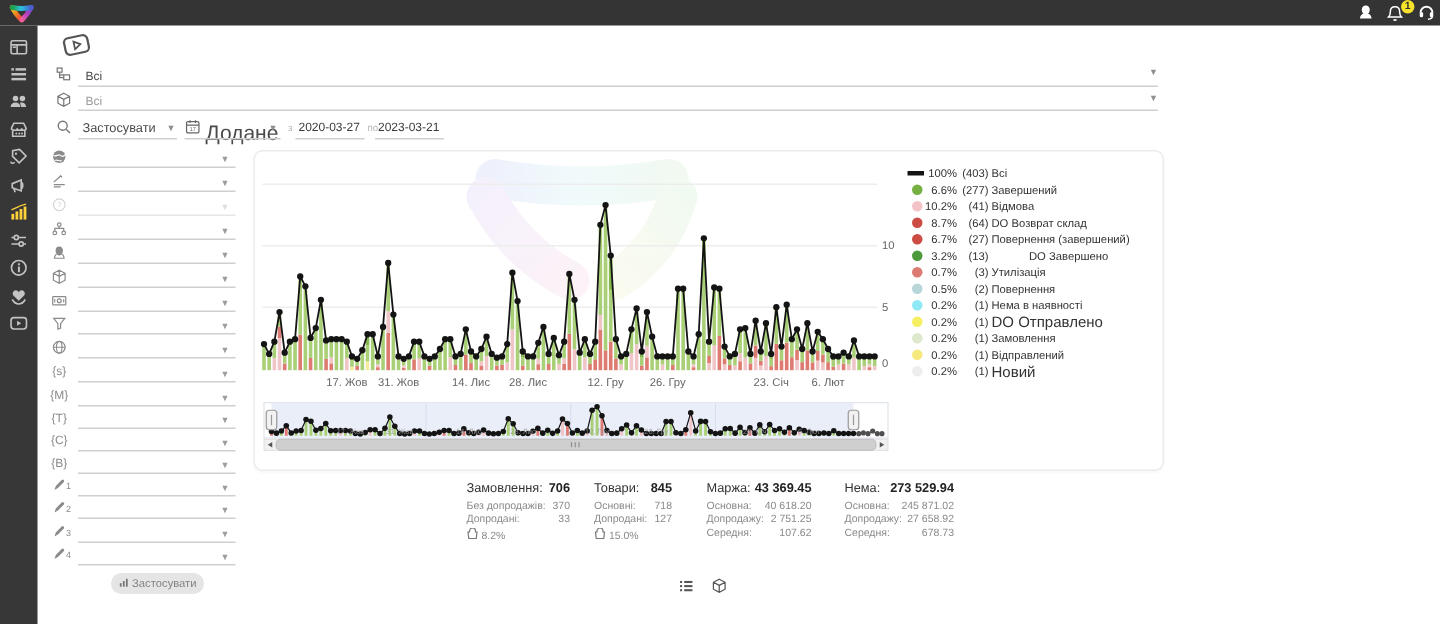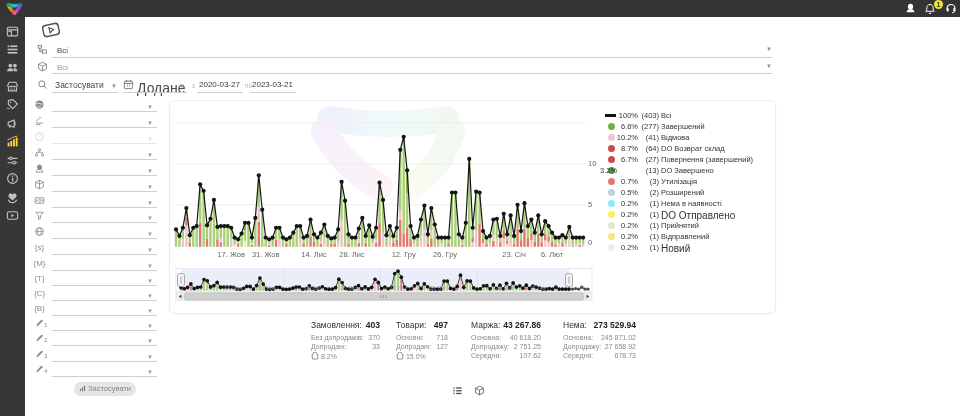--- a/index.html
+++ b/index.html
@@ -906,71 +906,71 @@
 <div style="position:absolute;left:661px;top:133.0px;font-size:7.5px;color:#333;white-space:nowrap">Відмова</div>
 <div style="position:absolute;left:607.5px;top:145.0px;width:7px;height:7px;border-radius:50%;background:#cc4b42"></div>
 <div style="position:absolute;left:600px;top:144.0px;width:38px;text-align:right;font-size:7.5px;color:#333">8.7%</div>
 <div style="position:absolute;left:619px;top:144.0px;width:40px;text-align:right;font-size:7.5px;color:#333">(64)</div>
 <div style="position:absolute;left:661px;top:144.0px;font-size:7.5px;color:#333;white-space:nowrap">DO Возврат склад</div>
 <div style="position:absolute;left:607.5px;top:156.0px;width:7px;height:7px;border-radius:50%;background:#cc4b42"></div>
 <div style="position:absolute;left:600px;top:155.0px;width:38px;text-align:right;font-size:7.5px;color:#333">6.7%</div>
 <div style="position:absolute;left:619px;top:155.0px;width:40px;text-align:right;font-size:7.5px;color:#333">(27)</div>
 <div style="position:absolute;left:661px;top:155.0px;font-size:7.5px;color:#333;white-space:nowrap">Повернення (завершений)</div>
 <div style="position:absolute;left:607.5px;top:167.0px;width:7px;height:7px;border-radius:50%;background:#4c9a3c"></div>
-<div style="position:absolute;left:600px;top:166.0px;width:38px;font-size:7.5px;color:#333">3.2%</div>
+<div style="position:absolute;left:600px;top:166.0px;width:38px;text-align:right;font-size:7.5px;color:#333">3.2%</div>
 <div style="position:absolute;left:619px;top:166.0px;width:40px;text-align:right;font-size:7.5px;color:#333">(13)</div>
-<div style="position:absolute;left:661px;top:166.0px;font-size:7.5px;color:#333;white-space:nowrap">DO Завершено</div>
+<div style="position:absolute;left:686px;top:166.0px;font-size:7.5px;color:#333;white-space:nowrap">DO Завершено</div>
 <div style="position:absolute;left:607.5px;top:178.0px;width:7px;height:7px;border-radius:50%;background:#dd7b72"></div>
 <div style="position:absolute;left:600px;top:177.0px;width:38px;text-align:right;font-size:7.5px;color:#333">0.7%</div>
 <div style="position:absolute;left:619px;top:177.0px;width:40px;text-align:right;font-size:7.5px;color:#333">(3)</div>
 <div style="position:absolute;left:661px;top:177.0px;font-size:7.5px;color:#333;white-space:nowrap">Утилізація</div>
 <div style="position:absolute;left:607.5px;top:189.0px;width:7px;height:7px;border-radius:50%;background:#b8d5d8"></div>
 <div style="position:absolute;left:600px;top:188.0px;width:38px;text-align:right;font-size:7.5px;color:#333">0.5%</div>
 <div style="position:absolute;left:619px;top:188.0px;width:40px;text-align:right;font-size:7.5px;color:#333">(2)</div>
-<div style="position:absolute;left:661px;top:188.0px;font-size:7.5px;color:#333;white-space:nowrap">Розширений</div>
+<div style="position:absolute;left:661px;top:188.0px;font-size:7.5px;color:#333;white-space:nowrap">Повернення</div>
 <div style="position:absolute;left:607.5px;top:200.0px;width:7px;height:7px;border-radius:50%;background:#8fe8f5"></div>
 <div style="position:absolute;left:600px;top:199.0px;width:38px;text-align:right;font-size:7.5px;color:#333">0.2%</div>
 <div style="position:absolute;left:619px;top:199.0px;width:40px;text-align:right;font-size:7.5px;color:#333">(1)</div>
 <div style="position:absolute;left:661px;top:199.0px;font-size:7.5px;color:#333;white-space:nowrap">Нема в наявності</div>
 <div style="position:absolute;left:607.5px;top:211.0px;width:7px;height:7px;border-radius:50%;background:#f7ef63"></div>
 <div style="position:absolute;left:600px;top:210.0px;width:38px;text-align:right;font-size:7.5px;color:#333">0.2%</div>
 <div style="position:absolute;left:619px;top:210.0px;width:40px;text-align:right;font-size:7.5px;color:#333">(1)</div>
 <div style="position:absolute;left:661px;top:210.0px;font-size:10px;color:#333;white-space:nowrap">DO Отправлено</div>
 <div style="position:absolute;left:607.5px;top:222.0px;width:7px;height:7px;border-radius:50%;background:#dde8cd"></div>
 <div style="position:absolute;left:600px;top:221.0px;width:38px;text-align:right;font-size:7.5px;color:#333">0.2%</div>
 <div style="position:absolute;left:619px;top:221.0px;width:40px;text-align:right;font-size:7.5px;color:#333">(1)</div>
-<div style="position:absolute;left:661px;top:221.0px;font-size:7.5px;color:#333;white-space:nowrap">Прийнятий</div>
+<div style="position:absolute;left:661px;top:221.0px;font-size:7.5px;color:#333;white-space:nowrap">Замовлення</div>
 <div style="position:absolute;left:607.5px;top:233.0px;width:7px;height:7px;border-radius:50%;background:#f5e97d"></div>
 <div style="position:absolute;left:600px;top:232.0px;width:38px;text-align:right;font-size:7.5px;color:#333">0.2%</div>
 <div style="position:absolute;left:619px;top:232.0px;width:40px;text-align:right;font-size:7.5px;color:#333">(1)</div>
 <div style="position:absolute;left:661px;top:232.0px;font-size:7.5px;color:#333;white-space:nowrap">Відправлений</div>
 <div style="position:absolute;left:607.5px;top:244.0px;width:7px;height:7px;border-radius:50%;background:#ededed"></div>
 <div style="position:absolute;left:600px;top:243.0px;width:38px;text-align:right;font-size:7.5px;color:#333">0.2%</div>
 <div style="position:absolute;left:619px;top:243.0px;width:40px;text-align:right;font-size:7.5px;color:#333">(1)</div>
 <div style="position:absolute;left:661px;top:243.0px;font-size:10px;color:#333;white-space:nowrap">Новий</div>
 <div style="position:absolute;left:311px;top:320px;font-size:8.5px;color:#333">Замовлення:</div>
-<div style="position:absolute;left:311px;top:320px;width:69px;text-align:right;font-size:8.5px;font-weight:bold;color:#222">403</div>
+<div style="position:absolute;left:311px;top:320px;width:69px;text-align:right;font-size:8.5px;font-weight:bold;color:#222">706</div>
 <div style="position:absolute;left:311px;top:333.5px;font-size:7px;color:#8a8a8a">Без допродажів:</div>
 <div style="position:absolute;left:311px;top:333.5px;width:69px;text-align:right;font-size:7px;color:#8a8a8a">370</div>
 <div style="position:absolute;left:311px;top:343.0px;font-size:7px;color:#8a8a8a">Допродані:</div>
 <div style="position:absolute;left:311px;top:343.0px;width:69px;text-align:right;font-size:7px;color:#8a8a8a">33</div>
 <div style="position:absolute;left:311px;top:352.3px;font-size:7px;color:#8a8a8a"><svg width="8" height="8" viewBox="0 0 24 24" style="vertical-align:-1px">
       <path d="M6 8 V6 a6 6 0 0 1 12 0 v2 h3 l-1.5 13 h-15 L3 8 z" fill="none" stroke="#777" stroke-width="2.4"></path>
     </svg> 8.2%</div>
 <div style="position:absolute;left:396px;top:320px;font-size:8.5px;color:#333">Товари:</div>
-<div style="position:absolute;left:396px;top:320px;width:52px;text-align:right;font-size:8.5px;font-weight:bold;color:#222">497</div>
+<div style="position:absolute;left:396px;top:320px;width:52px;text-align:right;font-size:8.5px;font-weight:bold;color:#222">845</div>
 <div style="position:absolute;left:396px;top:333.5px;font-size:7px;color:#8a8a8a">Основні:</div>
 <div style="position:absolute;left:396px;top:333.5px;width:52px;text-align:right;font-size:7px;color:#8a8a8a">718</div>
 <div style="position:absolute;left:396px;top:343.0px;font-size:7px;color:#8a8a8a">Допродані:</div>
 <div style="position:absolute;left:396px;top:343.0px;width:52px;text-align:right;font-size:7px;color:#8a8a8a">127</div>
 <div style="position:absolute;left:396px;top:352.3px;font-size:7px;color:#8a8a8a"><svg width="8" height="8" viewBox="0 0 24 24" style="vertical-align:-1px">
       <path d="M6 8 V6 a6 6 0 0 1 12 0 v2 h3 l-1.5 13 h-15 L3 8 z" fill="none" stroke="#777" stroke-width="2.4"></path>
     </svg> 15.0%</div>
 <div style="position:absolute;left:471px;top:320px;font-size:8.5px;color:#333">Маржа:</div>
-<div style="position:absolute;left:471px;top:320px;width:70px;text-align:right;font-size:8.5px;font-weight:bold;color:#222">43 267.86</div>
+<div style="position:absolute;left:471px;top:320px;width:70px;text-align:right;font-size:8.5px;font-weight:bold;color:#222">43 369.45</div>
 <div style="position:absolute;left:471px;top:333.5px;font-size:7px;color:#8a8a8a">Основна:</div>
 <div style="position:absolute;left:471px;top:333.5px;width:70px;text-align:right;font-size:7px;color:#8a8a8a">40 618.20</div>
 <div style="position:absolute;left:471px;top:343.0px;font-size:7px;color:#8a8a8a">Допродажу:</div>
 <div style="position:absolute;left:471px;top:343.0px;width:70px;text-align:right;font-size:7px;color:#8a8a8a">2 751.25</div>
 <div style="position:absolute;left:471px;top:352.3px;font-size:7px;color:#8a8a8a">Середня:</div>
 <div style="position:absolute;left:471px;top:352.3px;width:70px;text-align:right;font-size:7px;color:#8a8a8a">107.62</div>
 <div style="position:absolute;left:563px;top:320px;font-size:8.5px;color:#333">Нема:</div>
 <div style="position:absolute;left:563px;top:320px;width:73px;text-align:right;font-size:8.5px;font-weight:bold;color:#222">273 529.94</div>
 <div style="position:absolute;left:563px;top:333.5px;font-size:7px;color:#8a8a8a">Основна:</div>
 <div style="position:absolute;left:563px;top:333.5px;width:73px;text-align:right;font-size:7px;color:#8a8a8a">245 871.02</div>

